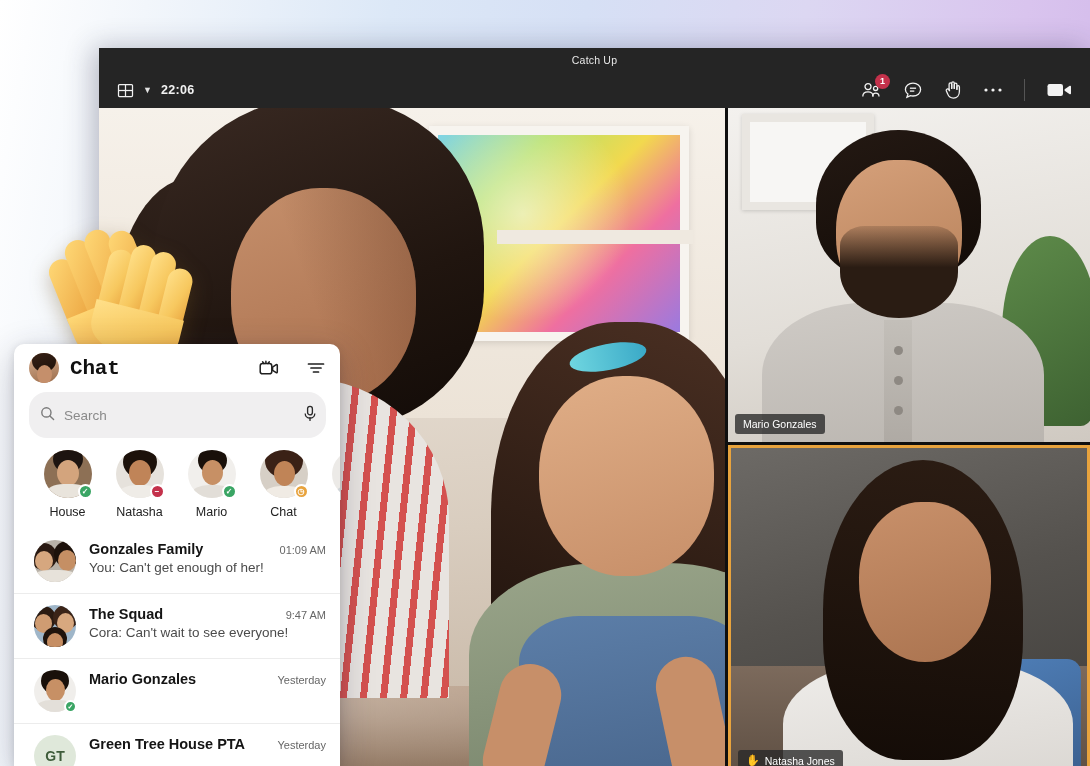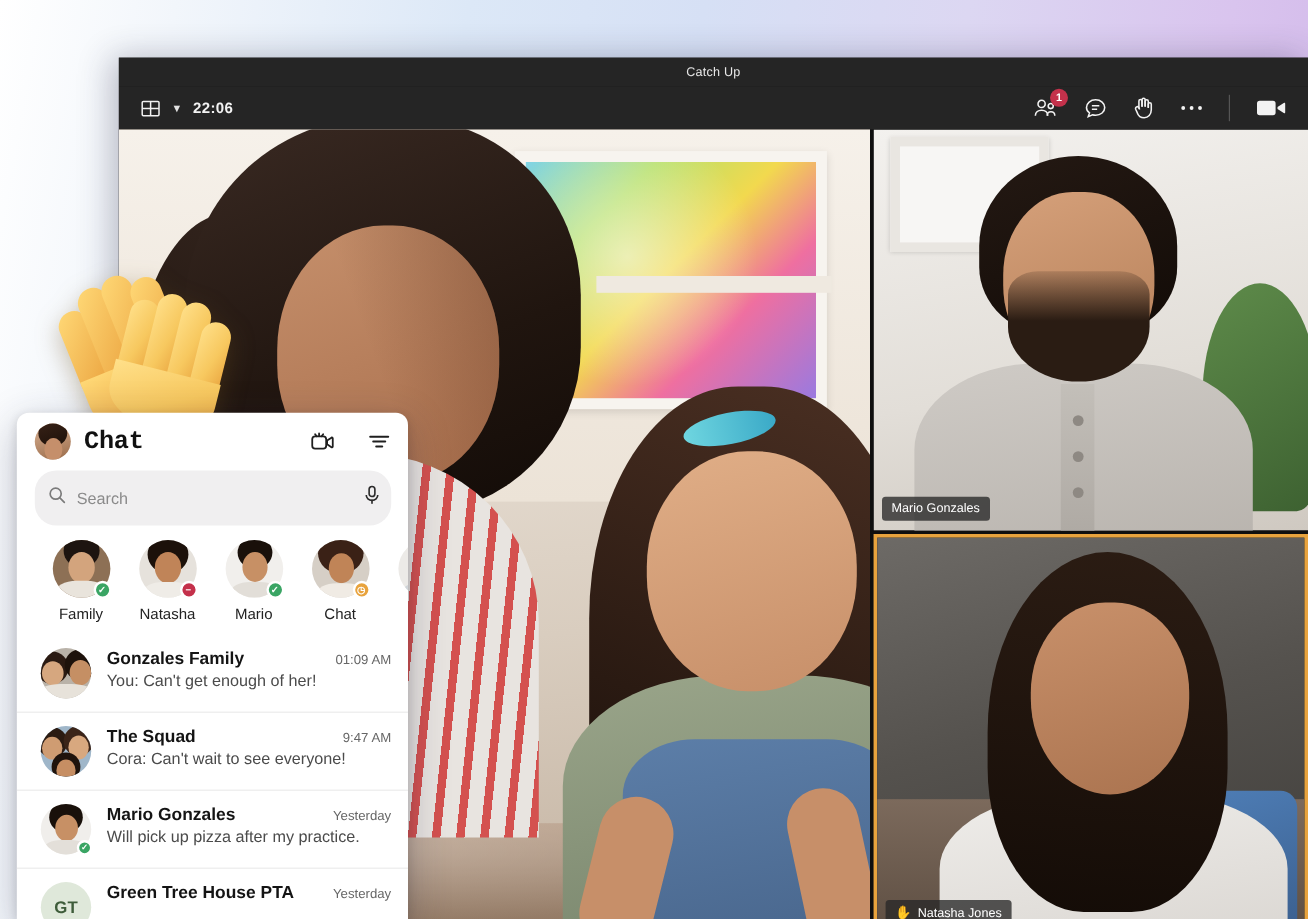--- a/index.html
+++ b/index.html
@@ -461,21 +461,21 @@
 
       <div class="person">
         <div class="pav">
           <span class="img" style="background:#8d7055">
             <i class="ph-face" style="left:9px;top:-5px;width:30px;height:28px;background:#1d1410"></i>
             <i class="ph-face" style="left:13px;top:10px;width:22px;height:26px;background:#d3a47d"></i>
             <i class="ph-face" style="left:2px;top:34px;width:44px;height:24px;border-radius:40% 40% 0 0;background:#e9e4dc"></i>
           </span>
           <span class="pres" style="background:#3aa564">✓</span>
         </div>
-        <div class="pname">Family</div>
+        <div class="pname">House</div>
       </div>
 
       <div class="person">
         <div class="pav">
           <span class="img" style="background:#e6e2dc">
             <i class="ph-face" style="left:7px;top:-4px;width:34px;height:32px;background:#1c110a"></i>
             <i class="ph-face" style="left:13px;top:10px;width:22px;height:26px;background:#c08458"></i>
             <i class="ph-face" style="left:3px;top:35px;width:42px;height:22px;border-radius:40% 40% 0 0;background:#efece7"></i>
           </span>
           <span class="pres" style="background:#c4314b">−</span>
@@ -570,21 +570,20 @@
             <i class="ph-face" style="left:2px;top:30px;width:38px;height:20px;border-radius:40% 40% 0 0;background:#e3dfd9"></i>
           </span>
           <span class="pres" style="background:#3aa564">✓</span>
         </div>
         <div class="cbody">
           <div class="crow1">
             <span class="cname">Mario Gonzales</span>
             <span class="cspace"></span>
             <span class="ctime">Yesterday</span>
           </div>
-          <div class="cprev">Will pick up pizza after my practice.</div>
         </div>
       </div>
 
       <div class="chatrow">
         <div class="initials">GT</div>
         <div class="cbody">
           <div class="crow1">
             <span class="cname">Green Tree House PTA</span>
             <span class="cspace"></span>
             <span class="ctime">Yesterday</span>

